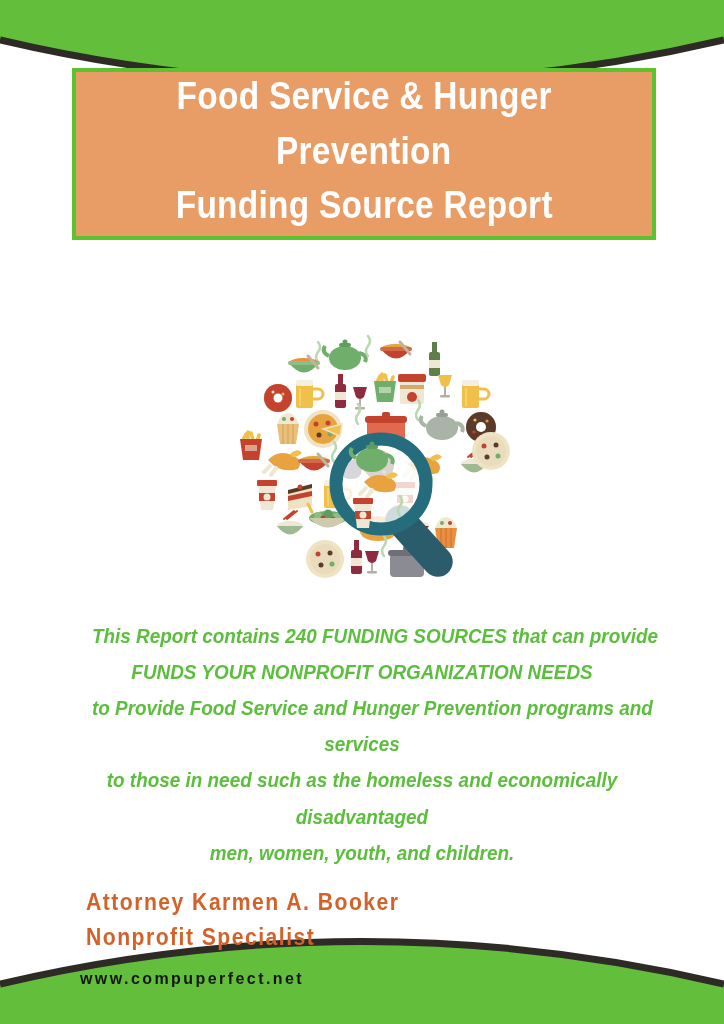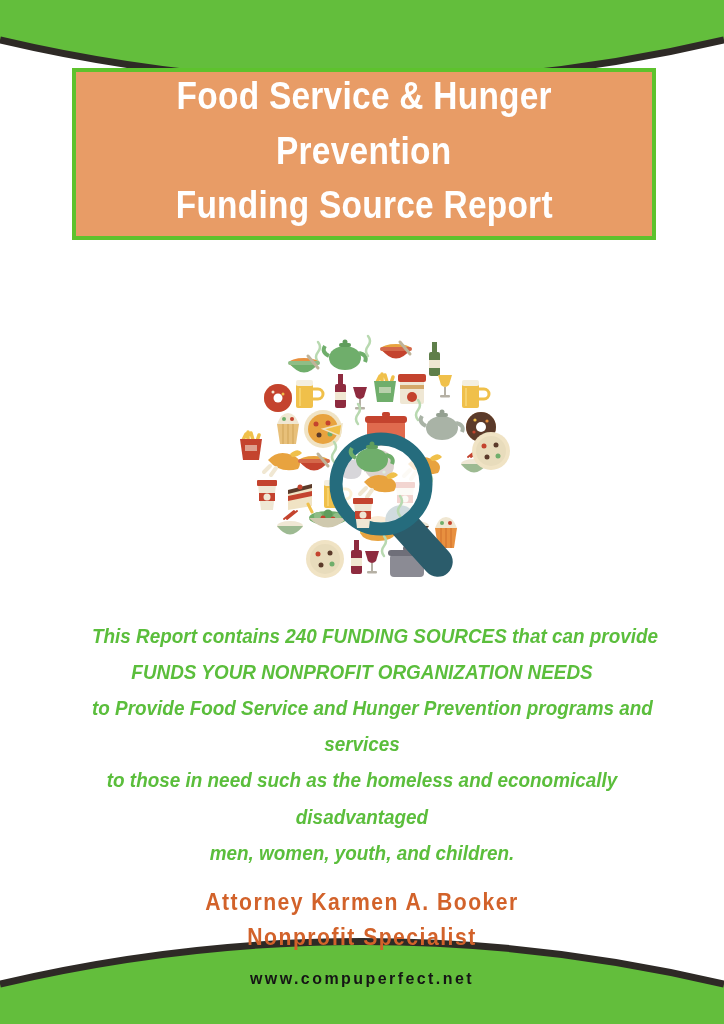--- a/index.html
+++ b/index.html
@@ -87,21 +87,21 @@
     white-space: nowrap;
     transform: scaleX(0.9);
   }
 
   
   #footer {
     position: absolute;
     left: 62px;
     top: 885px;
     width: 600px;
-    text-align: center;
+    text-align: left;
   }
   .author-line {
     color: #d2622a;
     font-family: "Liberation Sans Narrow", "Liberation Sans", sans-serif;
     font-size: 23px;
     font-weight: bold;
     line-height: 1.52;
     letter-spacing: 1.6px;
     white-space: nowrap;
     transform: scaleX(0.92);

